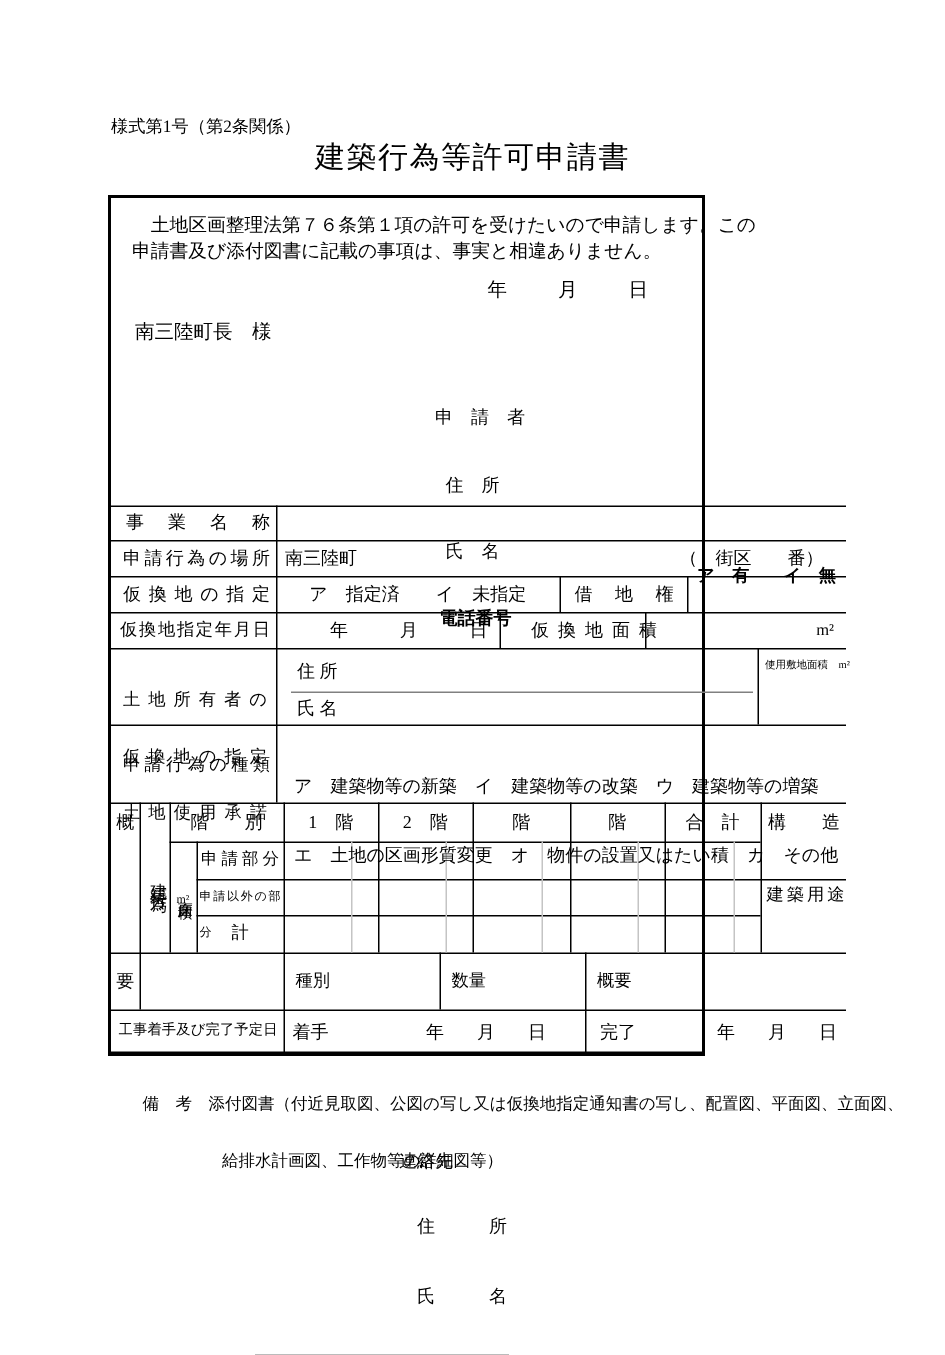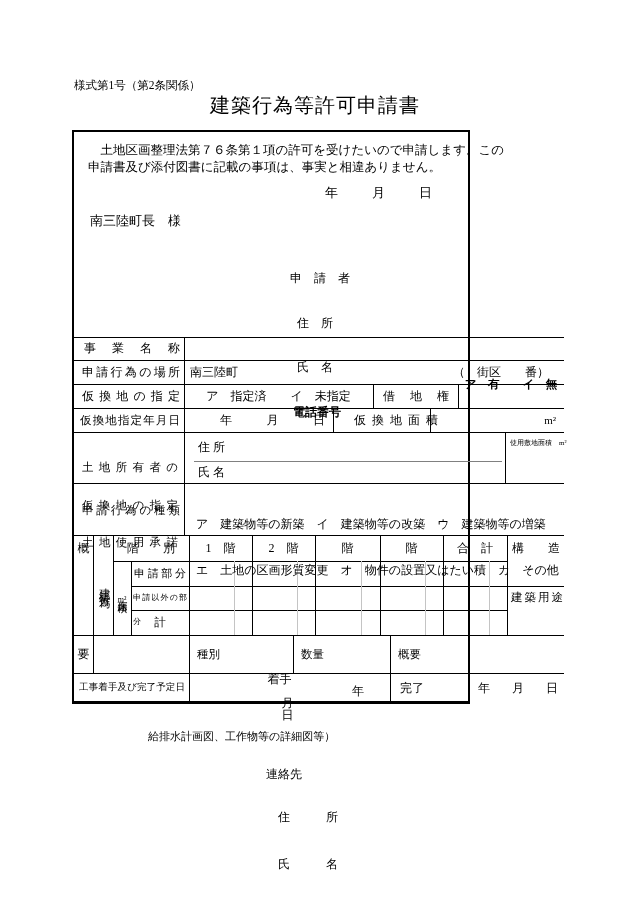--- a/index.html
+++ b/index.html
@@ -137,35 +137,36 @@
     <div class="c jl" style="left:60px;top:429px;width:52px;font-size:11px;line-height:25px;">申請部分</div>
     <div class="c jl" style="left:59px;top:454px;width:54px;font-size:8px;line-height:24px;">申請以外の部分</div>
     <div class="c ctr" style="left:57px;top:478px;width:58px;font-size:11.5px;line-height:25px;">計</div>
     <div class="c" style="left:437px;top:458px;font-size:11.5px;letter-spacing:2px;line-height:14px;">建築用途</div>
 
     <div class="c" style="left:123px;top:503px;font-size:11.5px;line-height:38px;">種別</div>
     <div class="c" style="left:227px;top:503px;font-size:11.5px;line-height:38px;">数量</div>
     <div class="c" style="left:324px;top:503px;font-size:11.5px;line-height:38px;">概要</div>
 
     <div class="c jl" style="left:5px;top:541px;width:106px;font-size:9.5px;line-height:29px;">工事着手及び完了予定日</div>
-    <div class="c flexr" style="left:115px;top:541px;width:201px;height:29px;font-size:12px;padding-right:26px;flex-direction:column;">
+    <div class="c flexr" style="left:115px;top:541px;width:201px;height:29px;font-size:12px;padding-right:26px;">
       <span style="margin-left:6px;">着手</span>
       <span style="margin-left:auto;">年</span>
       <span style="margin-left:22px;">月</span>
       <span style="margin-left:22px;">日</span>
     </div>
     <div class="c flexr" style="left:316px;top:541px;width:174px;height:29px;font-size:12px;padding-right:6px;">
       <span style="margin-left:10px;">完了</span>
       <span style="margin-left:auto;">年</span>
       <span style="margin-left:22px;">月</span>
       <span style="margin-left:22px;">日</span>
     </div>
   </div>
 
   <div class="c" style="left:95px;top:706px;font-size:11px;">
+    <div style="line-height:16px;">備　考　添付図書（付近見取図、公図の写し又は仮換地指定通知書の写し、配置図、平面図、立面図、</div>
     <div style="line-height:16px;padding-left:53px;">給排水計画図、工作物等の詳細図等）</div>
   </div>
 
   <div class="c" style="left:266px;top:742px;font-size:12px;">
     <div style="line-height:16px;">連絡先</div>
     <div style="line-height:23px;padding-left:12px;">住　　　所</div>
     <div style="line-height:23px;padding-left:12px;">氏　　　名</div>
     <div style="line-height:23px;padding-left:6px;">電話番号</div>
   </div>
 

